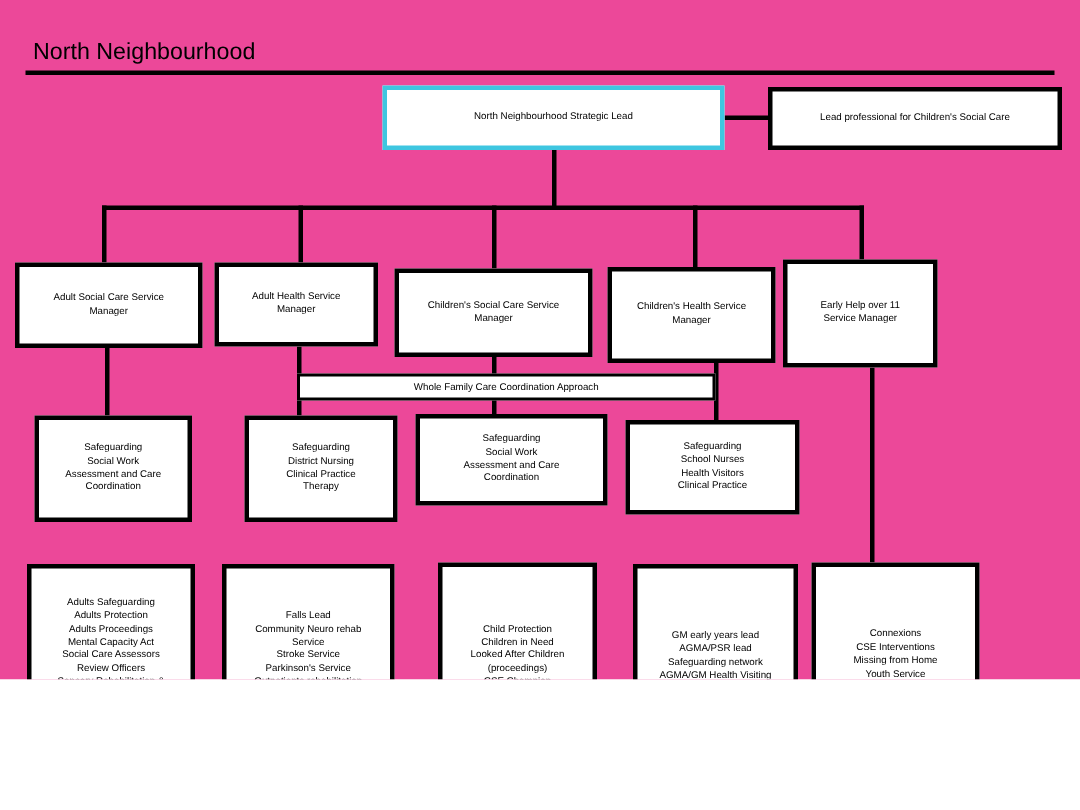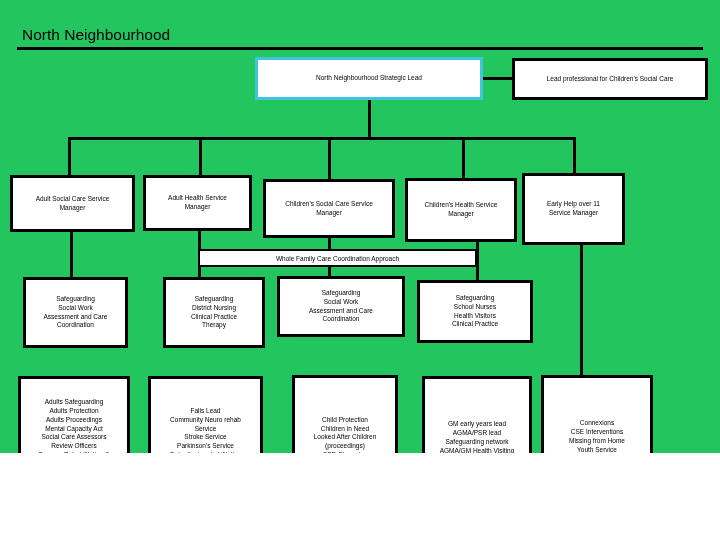--- a/index.html
+++ b/index.html
@@ -1,20 +1,20 @@
 <!DOCTYPE html>
 <html><head>
 <meta charset="utf-8">
 <style>
   html, body { margin: 0; padding: 0; background: #fff; }
   #slide {
     position: relative;
     width: 720px;
     height: 453px;
-    background: #22c55e;
+    background: #ec4899;
     font-family: "Liberation Sans", sans-serif;
     color: #000;
     overflow: hidden;
     text-decoration: underline;
   }
   .title {
     position: absolute;
     left: 22px; top 26px;
     top: 26px;
     font-size: 15.5px;

